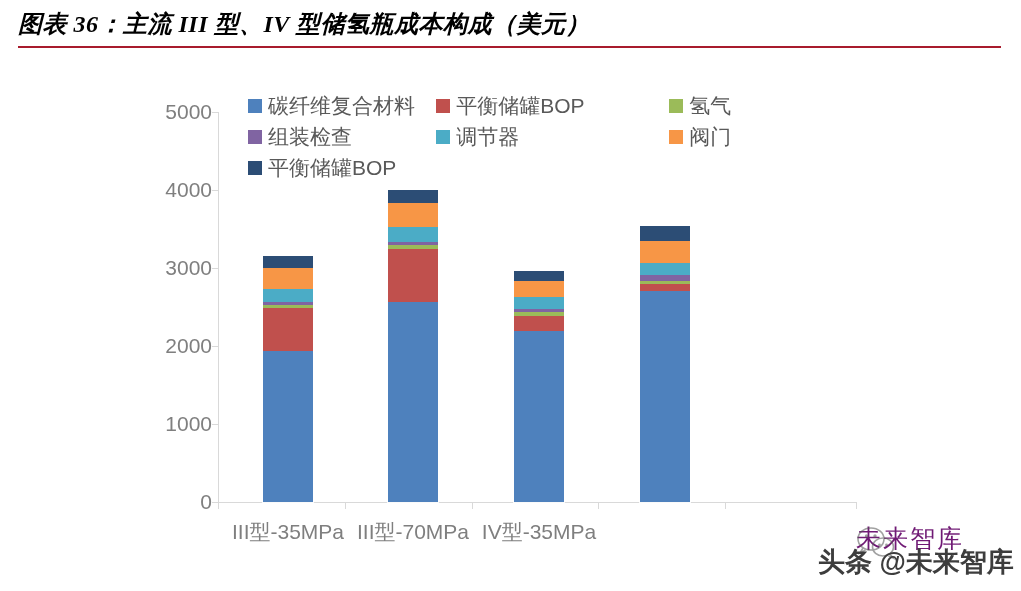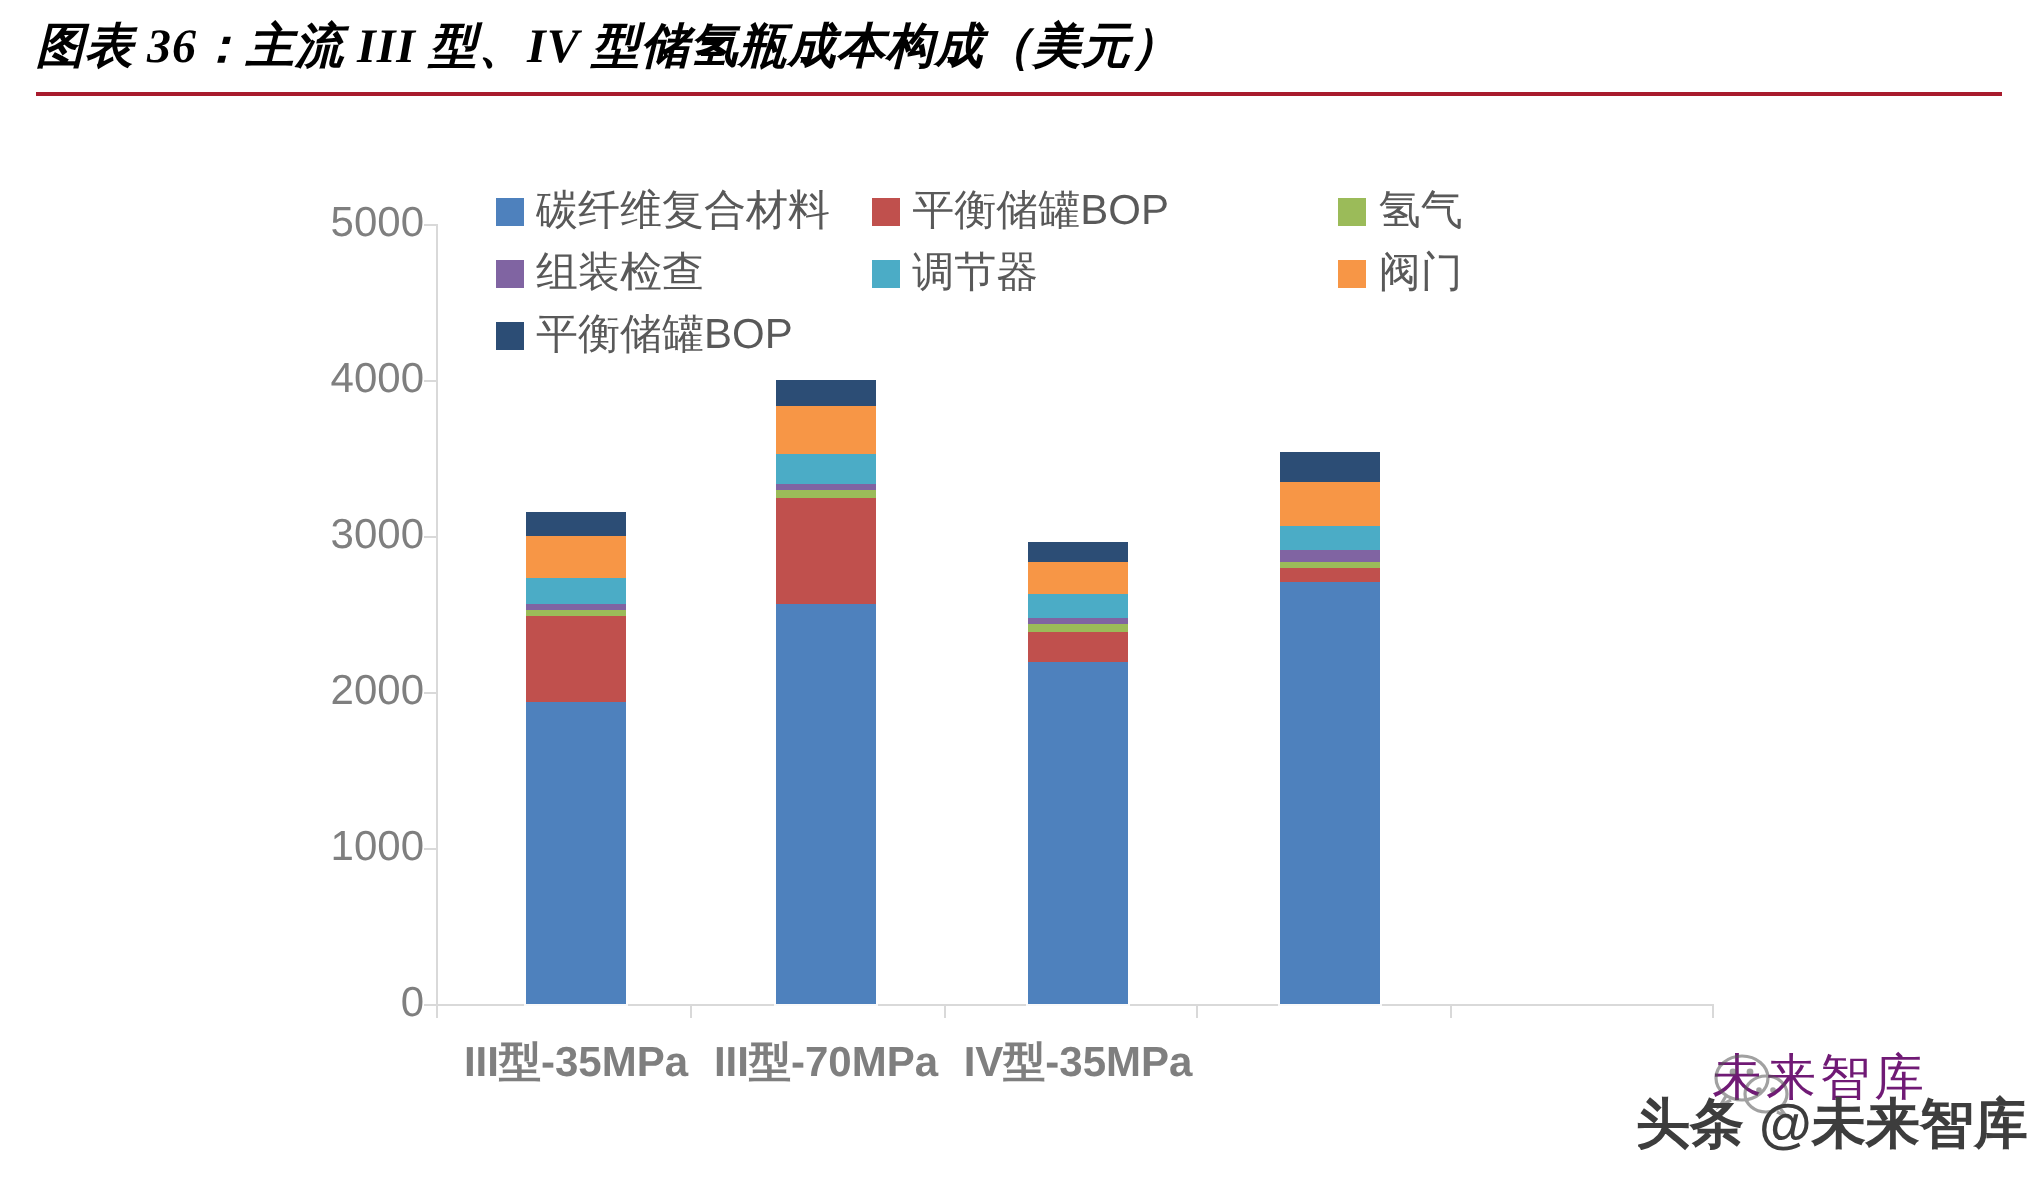--- a/index.html
+++ b/index.html
@@ -88,21 +88,21 @@
     position: absolute;
     bottom: 13px; 
     width: 50px;
     display: flex;
     flex-direction: column-reverse;
     box-shadow: 0 0 0 1px rgba(255,255,255,0.85);
   }
   .seg { width: 100%; }
 
   
-  .xlabels { position: absolute; left: 0; top: 458px; width: 1021px; height: 40px; font-weight: bold; }
+  .xlabels { position: absolute; left: 0; top: 458px; width: 1021px; height: 40px; }
   .xlabel {
     position: absolute;
     font-size: 21px;
     color: #7f7f7f;
     text-align: center;
     white-space: nowrap;
     line-height: 1;
   }
 
   

